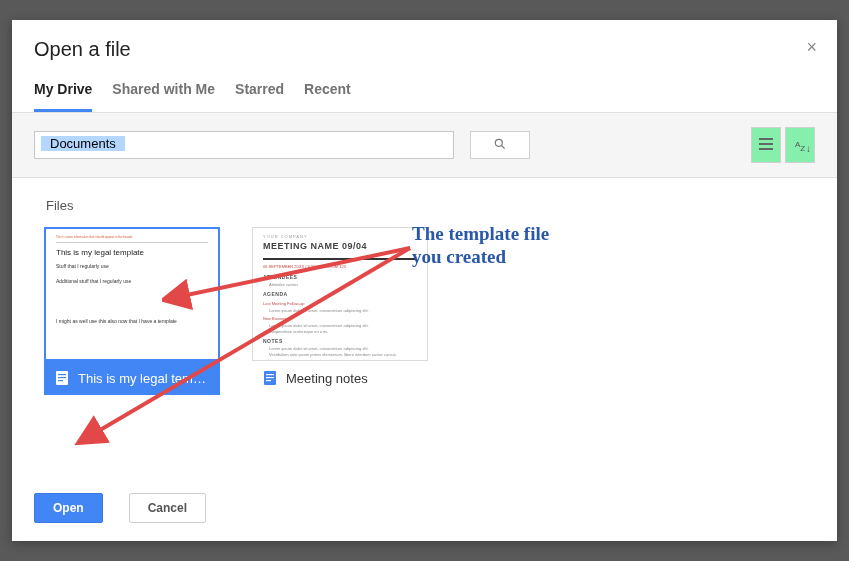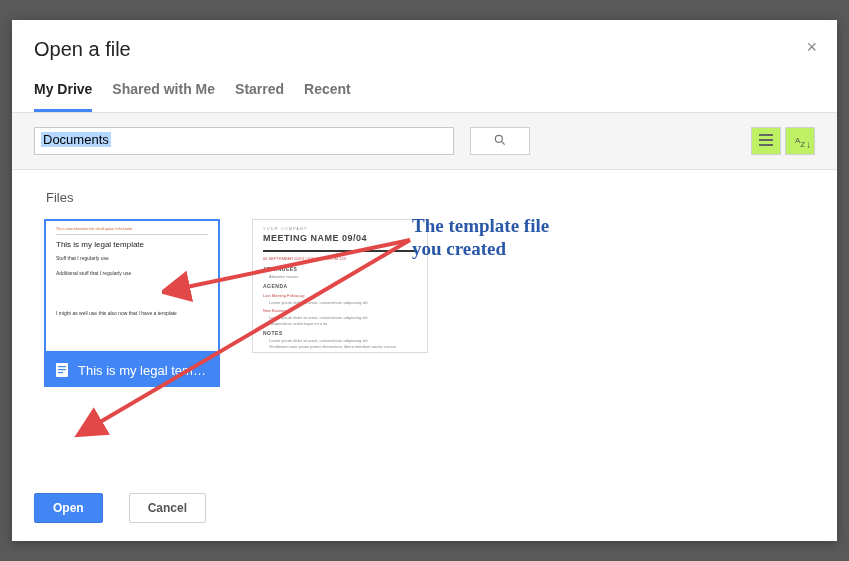--- a/index.html
+++ b/index.html
@@ -71,41 +71,41 @@
     .search-input {
       width: 420px;
       height: 28px;
       border: 1px solid #c8c8c8;
       padding: 4px 6px;
       font-size: 13px;
       background: #fff;
     }
     .search-input .sel {
       background: #b4d7ff;
-      padding: 0 2px;
+      padding: 0 9px;
     }
     .search-btn {
       width: 60px;
       height: 28px;
       border: 1px solid #d0d0d0;
       background: #fff;
       display: flex;
       align-items: center;
       justify-content: center;
       cursor: pointer;
     }
     .spacer { flex: 1; }
     .view-toggle {
       display: flex;
     }
     .view-btn {
       width: 30px;
-      height: 28px;
+      height: 36px;
       border: 1px solid #d0d0d0;
-      background: #bef264;
+      background: #86efac;
       display: flex;
       align-items: center;
       justify-content: center;
       cursor: pointer;
       font-size: 13px;
       color: #555;
     }
     .view-btn + .view-btn { margin-left: 4px; }
     .content {
       flex: 1;
@@ -300,20 +300,31 @@
           <div class="t2-head">AGENDA</div>
           <div class="t2-sub">Last Meeting Follow-up</div>
           <div class="t2-body">Lorem ipsum dolor sit amet, consectetuer adipiscing elit.</div>
           <div class="t2-sub">New Business</div>
           <div class="t2-body">Lorem ipsum dolor sit amet, consectetuer adipiscing elit.</div>
           <div class="t2-body">Suspendisse scelerisque mi a mi.</div>
           <div class="t2-head">NOTES</div>
           <div class="t2-body">Lorem ipsum dolor sit amet, consectetuer adipiscing elit.</div>
           <div class="t2-body">Vestibulum ante ipsum primis elementum, libero interdum auctor cursus.</div>
         </div>
+        <div class="file-caption">
+          <span class="doc-icon">
+            <svg width="16" height="16" viewBox="0 0 16 16">
+                <rect x="2" y="1" width="12" height="14" rx="1" fill="#4285f4"></rect>
+                <rect x="4" y="4" width="8" height="1.2" fill="#fff"></rect>
+                <rect x="4" y="7" width="8" height="1.2" fill="#fff"></rect>
+                <rect x="4" y="10" width="5" height="1.2" fill="#fff"></rect>
+              </svg>
+          </span>
+          <span class="file-name">Meeting notes</span>
+        </div>
       </div>
 
     </div>
 
     <div class="annotation">
       <div>The template file</div>
       <div>you created</div>
     </div>
 
     <svg class="arrow-svg" style="left:150px; top:60px;" width="260" height="120">

